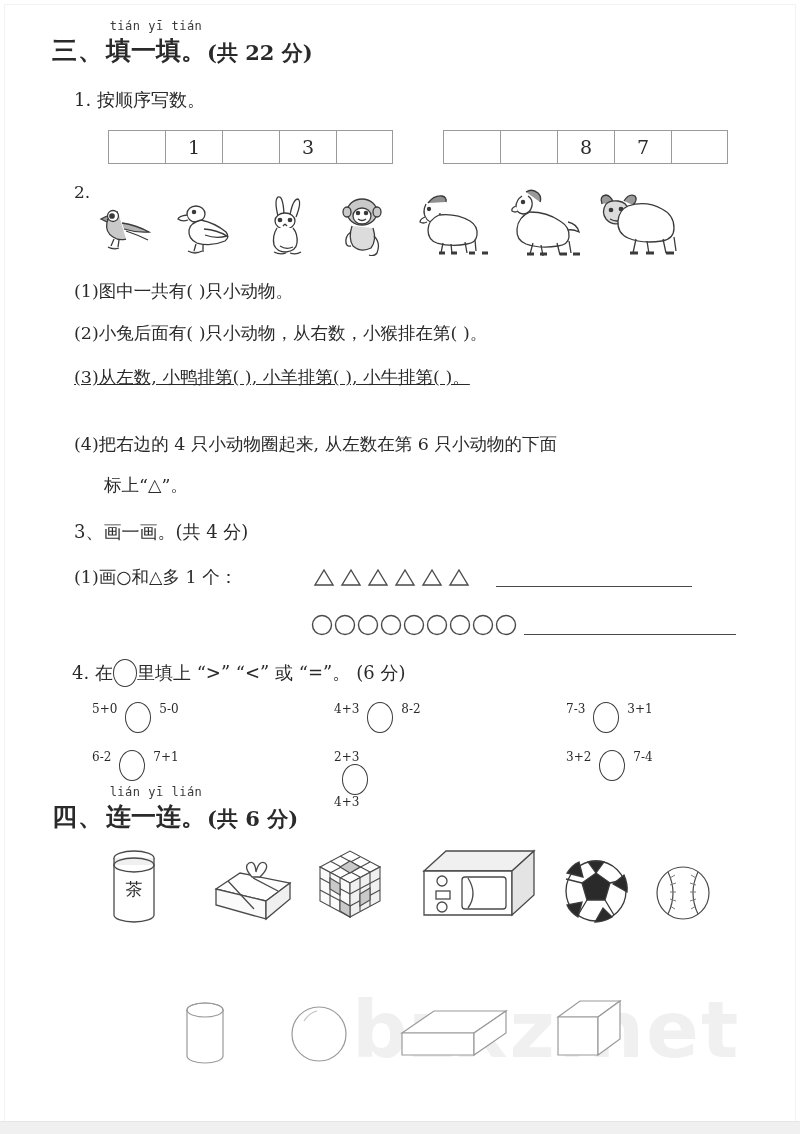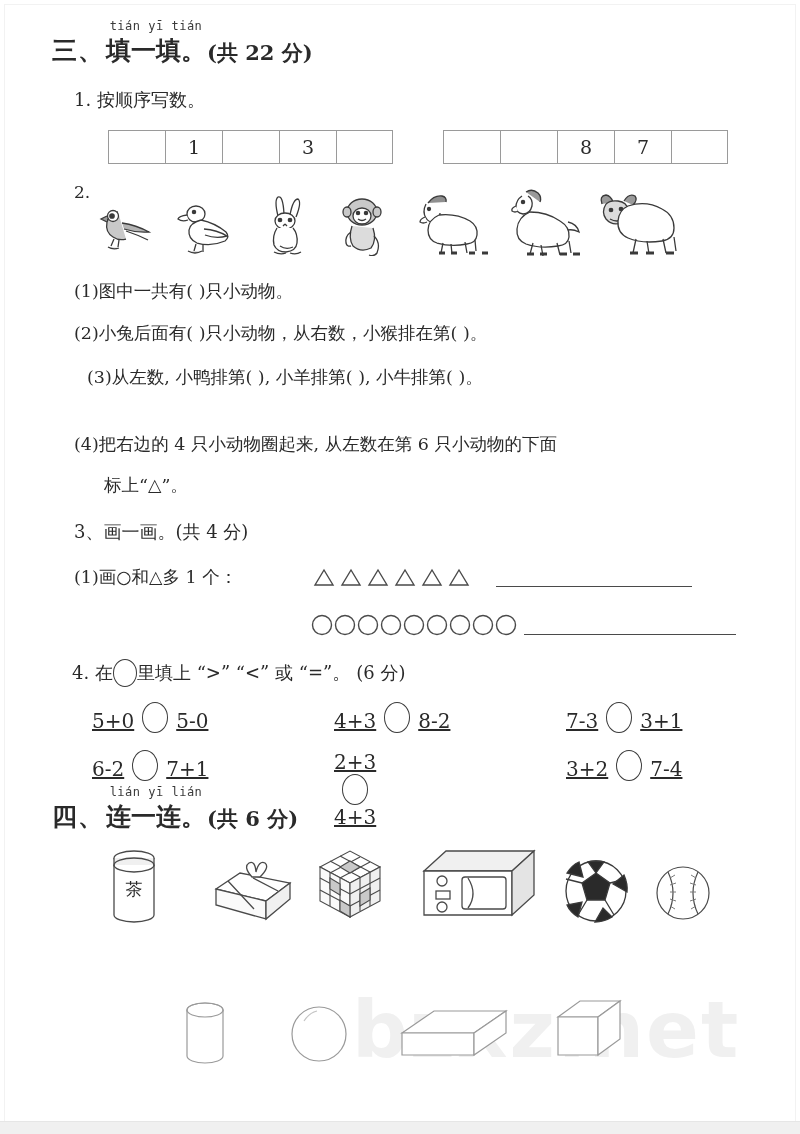--- a/index.html
+++ b/index.html
@@ -80,22 +80,22 @@
 
   
   .animals{position:absolute;left:96px;top:186px;width:560px;height:70px;}
   .animal{position:absolute;bottom:0;}
 
   
   .shape-row{position:absolute;display:flex;align-items:center;}
   .blank-line{position:absolute;height:0;border-bottom:1.4px solid #4a4a4a;}
 
   
-  .cmp{position:absolute;display:flex;align-items:flex-end;font-size:20px;
-       font-family:"DejaVu Serif","Liberation Serif",serif;text-decoration:underline;}
+  .cmp{position:absolute;display:flex;align-items:flex-start;font-size:12px;
+       font-family:"DejaVu Serif","Liberation Serif",serif;}
   .cmp .expr{white-space:nowrap;}
   .cmp .oval{
     width:26px;height:31px;border:1.4px solid #3b3b3b;border-radius:50%;
     margin:0 8px;box-sizing:border-box;
   }
   .inline-oval{
     display:inline-block;width:24px;height:28px;
     border:1.4px solid #3b3b3b;border-radius:50%;
     vertical-align:-8px;box-sizing:border-box;
   }
@@ -238,21 +238,21 @@
           <path d="M14 33 q7 4 13 0"></path>
           <path d="M32 20 q18 -6 34 3 q12 6 12 19 q0 11 -12 13 q-20 3 -34 -3 q-11 -5 -10 -17 q1 -11 10 -15" fill="#fff"></path>
           <path d="M40 53 l-3 14 m14 -12 l2 13 m14 -15 l3 14 m8 -16 l2 14"></path>
           <path d="M34 67 h8 m8 0 h8 m12 0 h8 m6 0 h8" stroke-width="3"></path>
         </g>
       </svg>
     </div>
 
     <div class="line" style="left:74px;top:279px;">(1)图中一共有(      )只小动物。</div>
     <div class="line" style="left:74px;top:321px;">(2)小兔后面有(      )只小动物，从右数，小猴排在第(      )。</div>
-    <div class="line" style="left:87px;top:365px;">(3)从左数, 小鸭排第(      ), 小羊排第(      ), 小牛排第(      )。</div>
+    <div class="line" style="left:74px;top:365px;text-decoration:underline;">(3)从左数, 小鸭排第(      ), 小羊排第(      ), 小牛排第(      )。</div>
     <div class="line" style="left:74px;top:432px;">(4)把右边的 4 只小动物圈起来, 从左数在第 6 只小动物的下面</div>
     <div class="line" style="left:104px;top:473px;">标上“△”。</div>
 
     <div class="line" style="left:74px;top:520px;font-size:18px;">
       <span>3、画一画。</span><span>(共 4 分)</span>
     </div>
 
     <div class="line" style="left:74px;top:565px;">(1)画○和△多 1 个：</div>
     <div class="shape-row" style="left:312px;top:566px;">
       <svg width="172" height="22" viewBox="0 0 172 22">

